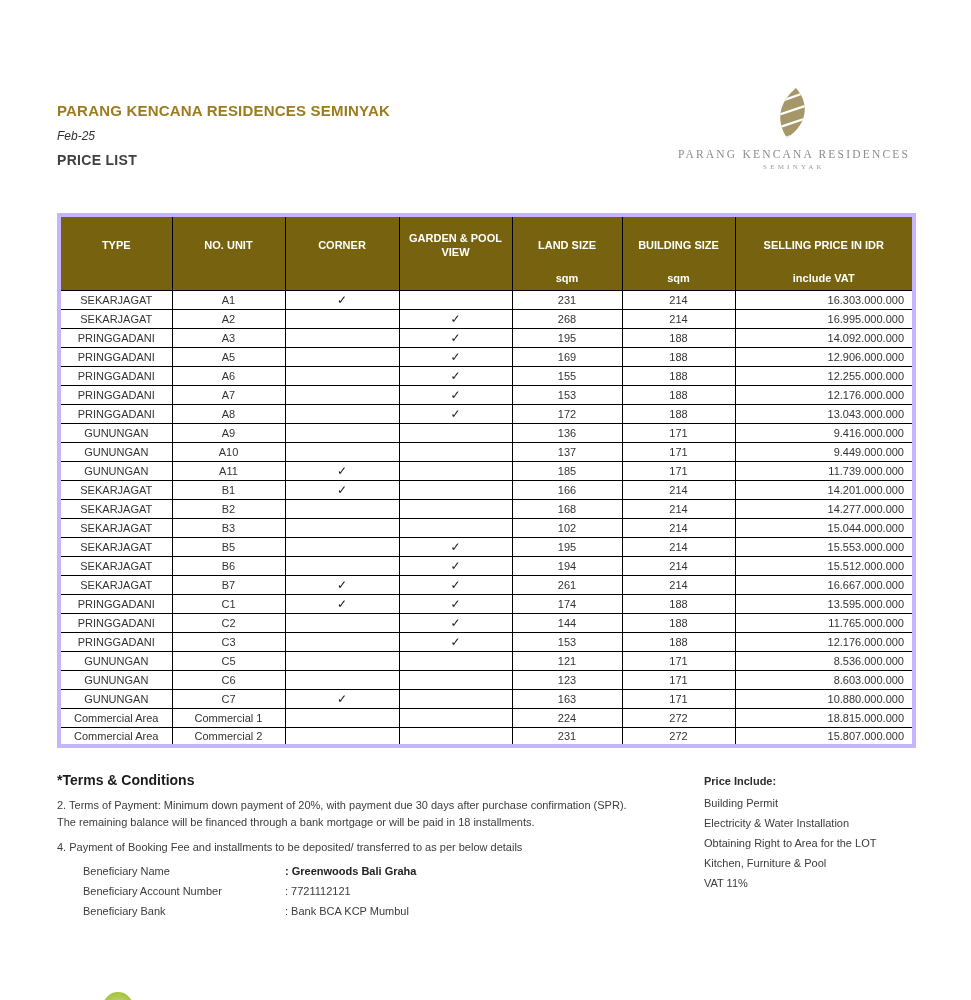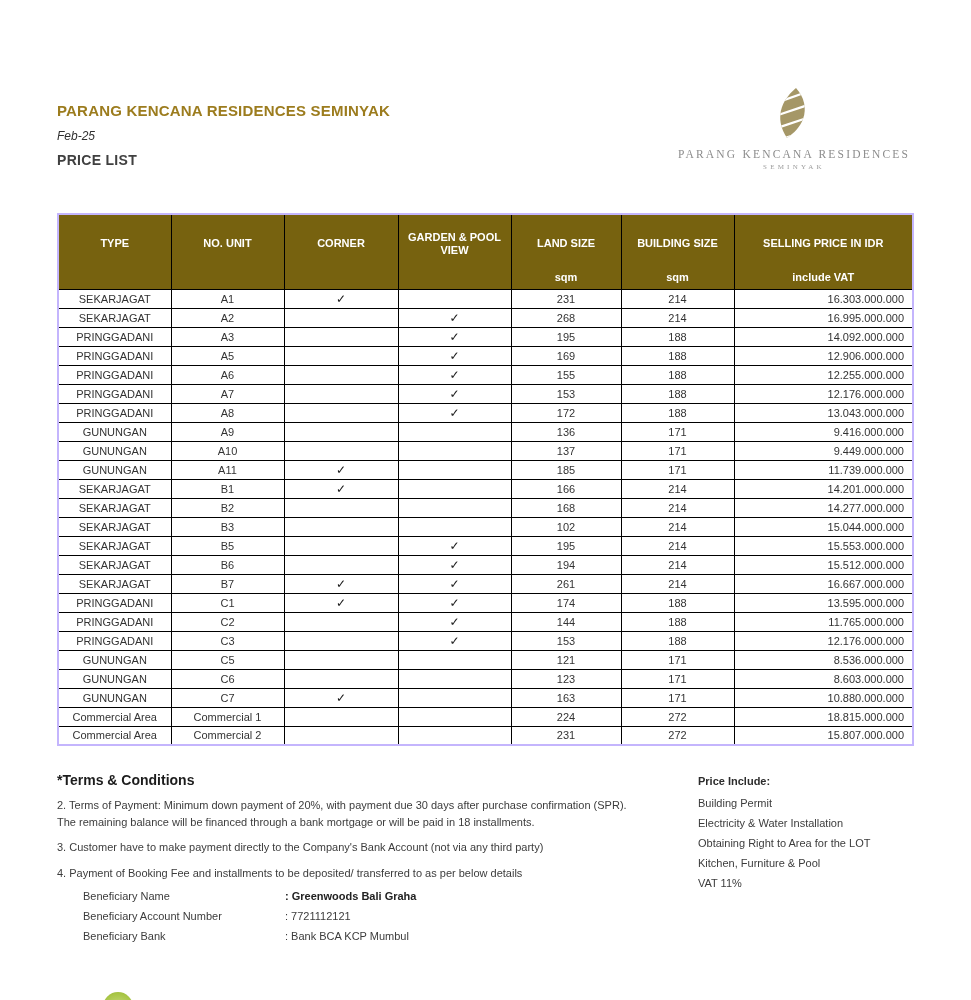--- a/index.html
+++ b/index.html
@@ -65,21 +65,21 @@
     letter-spacing: 3.2px;
   }
 
   
   .price-table {
     position: absolute;
     top: 213px; left: 57px;
     border-collapse: collapse;
     table-layout: fixed;
     width: 855px;
-    border: 2px solid #c4b5fd;
+    border: 4px solid #c4b5fd;
   }
   .price-table th {
     background: #77620f;
     color: #ffffff;
     border: 1px solid #000;
     height: 75px;
     padding: 0 4px;
     font-size: 11px;
     font-weight: bold;
     vertical-align: middle;
@@ -96,21 +96,21 @@
     text-align: center;
     white-space: nowrap;
     overflow: hidden;
   }
   .price-table td.price { text-align: right; padding-left: 32px; }
   .price-table td.check { font-size: 12px; color: #1a1a1a; }
 
   
   .bottom {
     position: absolute;
-    top: 772px; left: 57px; right: 63px;
+    top: 772px; left: 57px; right: 57px;
     display: flex;
     justify-content: space-between;
     align-items: flex-start;
   }
   .terms { width: 620px; }
   .terms-title { font-size: 14px; font-weight: bold; color: #1c1c1c; margin-bottom: 9px; }
   .terms-item { font-size: 11px; color: #3c3c3c; margin-bottom: 9px; line-height: 1.5; }
   .beneficiary { margin: 1px 0 7px 26px; }
   .beneficiary-row { display: flex; font-size: 11px; color: #3c3c3c; margin-bottom: 8px; }
   .beneficiary-row .b-label { width: 202px; }
@@ -437,21 +437,20 @@
       </tbody>
   </table>
 
   <div class="bottom">
     <div class="terms">
       <div class="terms-title">*Terms &amp; Conditions</div>
       <div class="terms-item">
         <span>2. Terms of Payment: Minimum down payment of 20%, with payment due 30 days after purchase confirmation (SPR).</span><br>
         <span>The remaining balance will be financed through a bank mortgage or will be paid in 18 installments.</span>
       </div>
-      <div class="terms-item">3. Customer have to make payment directly to the Company's Bank Account (not via any third party)</div>
       <div class="terms-item">4. Payment of Booking Fee and installments to be deposited/ transferred to as per below details</div>
       <div class="beneficiary">
         <div class="beneficiary-row">
           <span class="b-label">Beneficiary Name</span>
           <span class="b-value bold">: Greenwoods Bali Graha</span>
         </div>
         <div class="beneficiary-row">
           <span class="b-label">Beneficiary Account Number</span>
           <span class="b-value">: 7721112121</span>
         </div>

